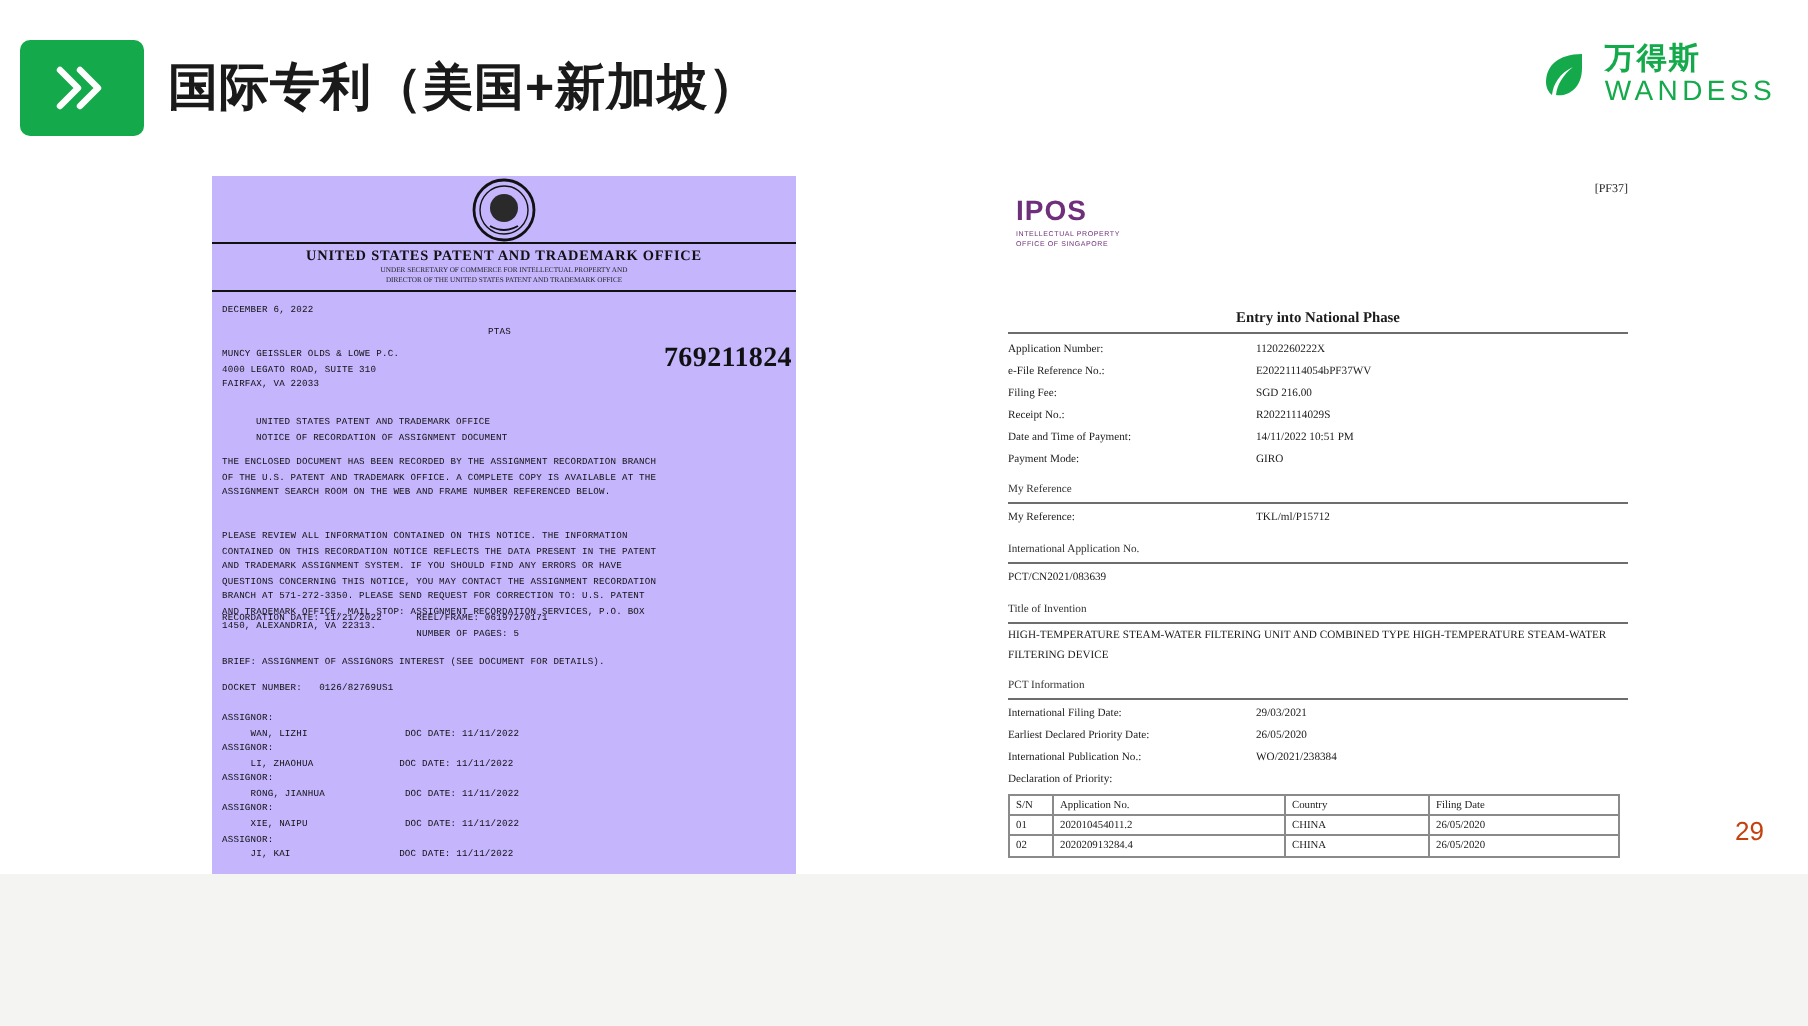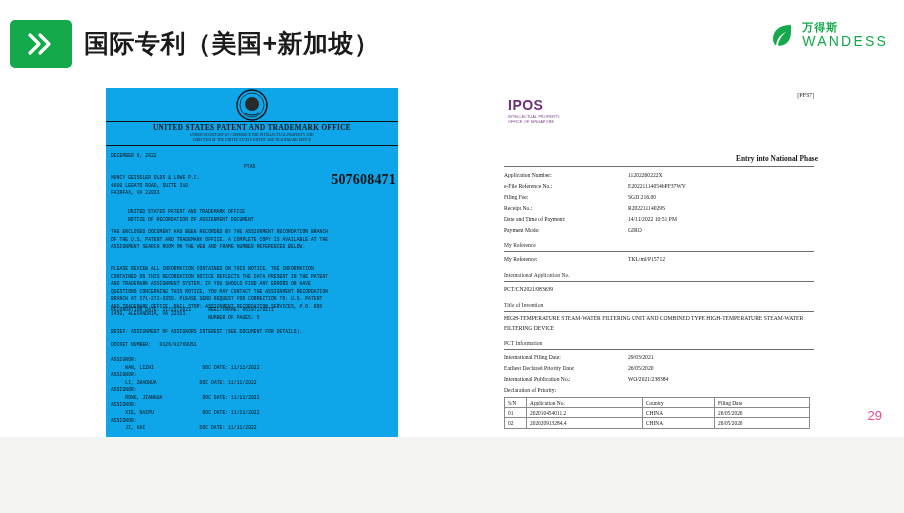--- a/index.html
+++ b/index.html
@@ -38,28 +38,28 @@
     color: #1a1a1a;
     letter-spacing: 0.5px;
     font-family: "Liberation Sans", sans-serif;
   }
   .brand {
     position: absolute; right: 16px; top: 22px;
     display: flex; align-items: center; gap: 7px;
   }
   .brand .leaf { width: 26px; height: 26px; }
   .brand .brand-text { display: flex; flex-direction: column; line-height: 1.05; }
-  .brand .brand-cn { font-size: 11px; font-weight: bold; color: #14a94b; letter-spacing: 1px; }
+  .brand .brand-cn { font-size: 15px; font-weight: bold; color: #14a94b; letter-spacing: 1px; }
   .brand .brand-en { font-size: 14px; color: #14a94b; letter-spacing: 2.2px; }
 
   
   .doc-left {
     position: absolute; left: 106px; top: 88px;
     width: 292px; height: 400px;
-    background: #0ea5e9;
+    background: #c4b5fd;
     color: #111;
   }
   .seal {
     position: absolute; left: 50%; top: 0; transform: translateX(-50%);
     width: 34px; height: 34px;
   }
   .uspto-title {
     position: absolute; top: 36px; left: 0; width: 100%;
     text-align: center;
     font-family: "Liberation Serif", serif;
@@ -135,21 +135,21 @@
     line-height: 1.5;
     margin-top: 3px;
     letter-spacing: 0.3px;
   }
   .pf37 {
     position: absolute; right: 4px; top: 0;
     font-size: 6px;
   }
   .entry-title {
     position: absolute; left: 0; top: 62px; width: 100%;
-    text-align: right;
+    text-align: center;
     font-size: 7.4px;
     font-weight: bold;
   }
   .hr-line {
     position: absolute; left: 4px; right: 4px;
     border-top: 0.8px solid #6d6d6d;
   }
   .kv {
     position: absolute;
     font-size: 5.6px;
@@ -183,21 +183,21 @@
     font-weight: normal;
   }
   table.sn th { font-weight: normal; }
   table.sn td.c-sn, table.sn th.c-sn { width: 22px; }
   table.sn td.c-app, table.sn th.c-app { width: 116px; }
   table.sn td.c-country, table.sn th.c-country { width: 72px; }
 
   .page-num {
     position: absolute; right: 22px; bottom: 14px;
     font-size: 13px;
-    color: #ec4899;
+    color: #c2410c;
     font-family: "Liberation Sans", sans-serif;
   }
 </style>
 </head>
 <body>
 
 <div class="slide">
 
   <div class="header-badge">
     <span class="chev">
@@ -234,21 +234,21 @@
     <div class="uspto-title">UNITED STATES PATENT AND TRADEMARK OFFICE</div>
     <div class="uspto-sub" style="white-space:pre-line;">UNDER SECRETARY OF COMMERCE FOR INTELLECTUAL PROPERTY AND
 DIRECTOR OF THE UNITED STATES PATENT AND TRADEMARK OFFICE</div>
     <div class="rule rule-bottom"></div>
 
     <div class="mono l-date">DECEMBER 6, 2022</div>
     <div class="mono l-ptas">PTAS</div>
     <div class="mono l-addr">MUNCY GEISSLER OLDS &amp; LOWE P.C.
 4000 LEGATO ROAD, SUITE 310
 FAIRFAX, VA 22033</div>
-    <div class="patnum">507608471</div>
+    <div class="patnum">769211824</div>
 
     <div class="mono l-block1">UNITED STATES PATENT AND TRADEMARK OFFICE
 NOTICE OF RECORDATION OF ASSIGNMENT DOCUMENT</div>
     <div class="mono l-block2">THE ENCLOSED DOCUMENT HAS BEEN RECORDED BY THE ASSIGNMENT RECORDATION BRANCH
 OF THE U.S. PATENT AND TRADEMARK OFFICE. A COMPLETE COPY IS AVAILABLE AT THE
 ASSIGNMENT SEARCH ROOM ON THE WEB AND FRAME NUMBER REFERENCED BELOW.</div>
     <div class="mono l-block3">PLEASE REVIEW ALL INFORMATION CONTAINED ON THIS NOTICE. THE INFORMATION
 CONTAINED ON THIS RECORDATION NOTICE REFLECTS THE DATA PRESENT IN THE PATENT
 AND TRADEMARK ASSIGNMENT SYSTEM. IF YOU SHOULD FIND ANY ERRORS OR HAVE
 QUESTIONS CONCERNING THIS NOTICE, YOU MAY CONTACT THE ASSIGNMENT RECORDATION

